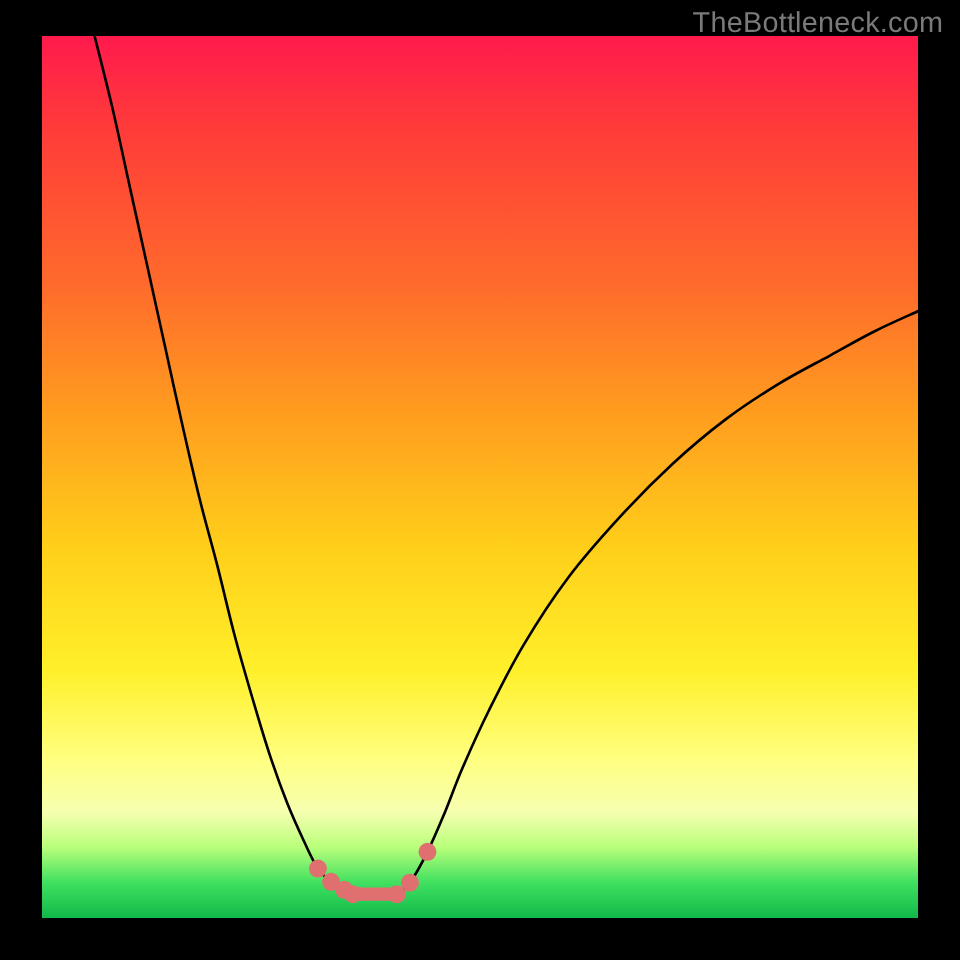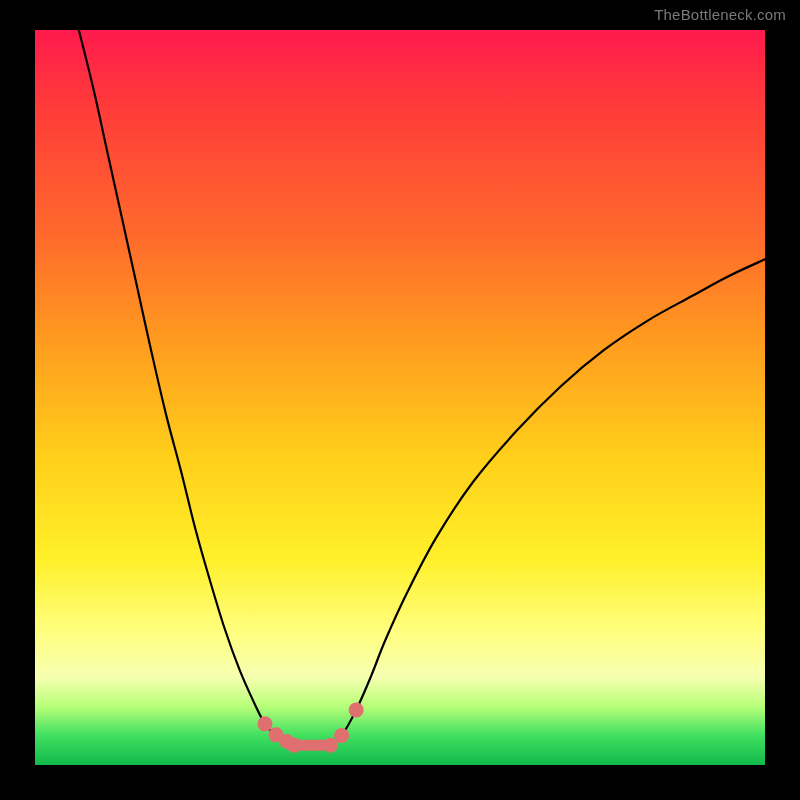--- a/index.html
+++ b/index.html
@@ -15,21 +15,21 @@
     position: absolute;
     left: 0; top: 0;
     width: 800px; height: 800px;
     background: #000;
   }
   .watermark {
     position: absolute;
     top: 6px;
     right: 14px;
     color: #7a7a7a;
-    font-size: 15px;
+    font-size: 24px;
     letter-spacing: 0.2px;
     z-index: 40;
   }
   .plot-area {
     position: absolute;
     left: 35px;
     top: 30px;
     width: 730px;
     height: 735px;
     

